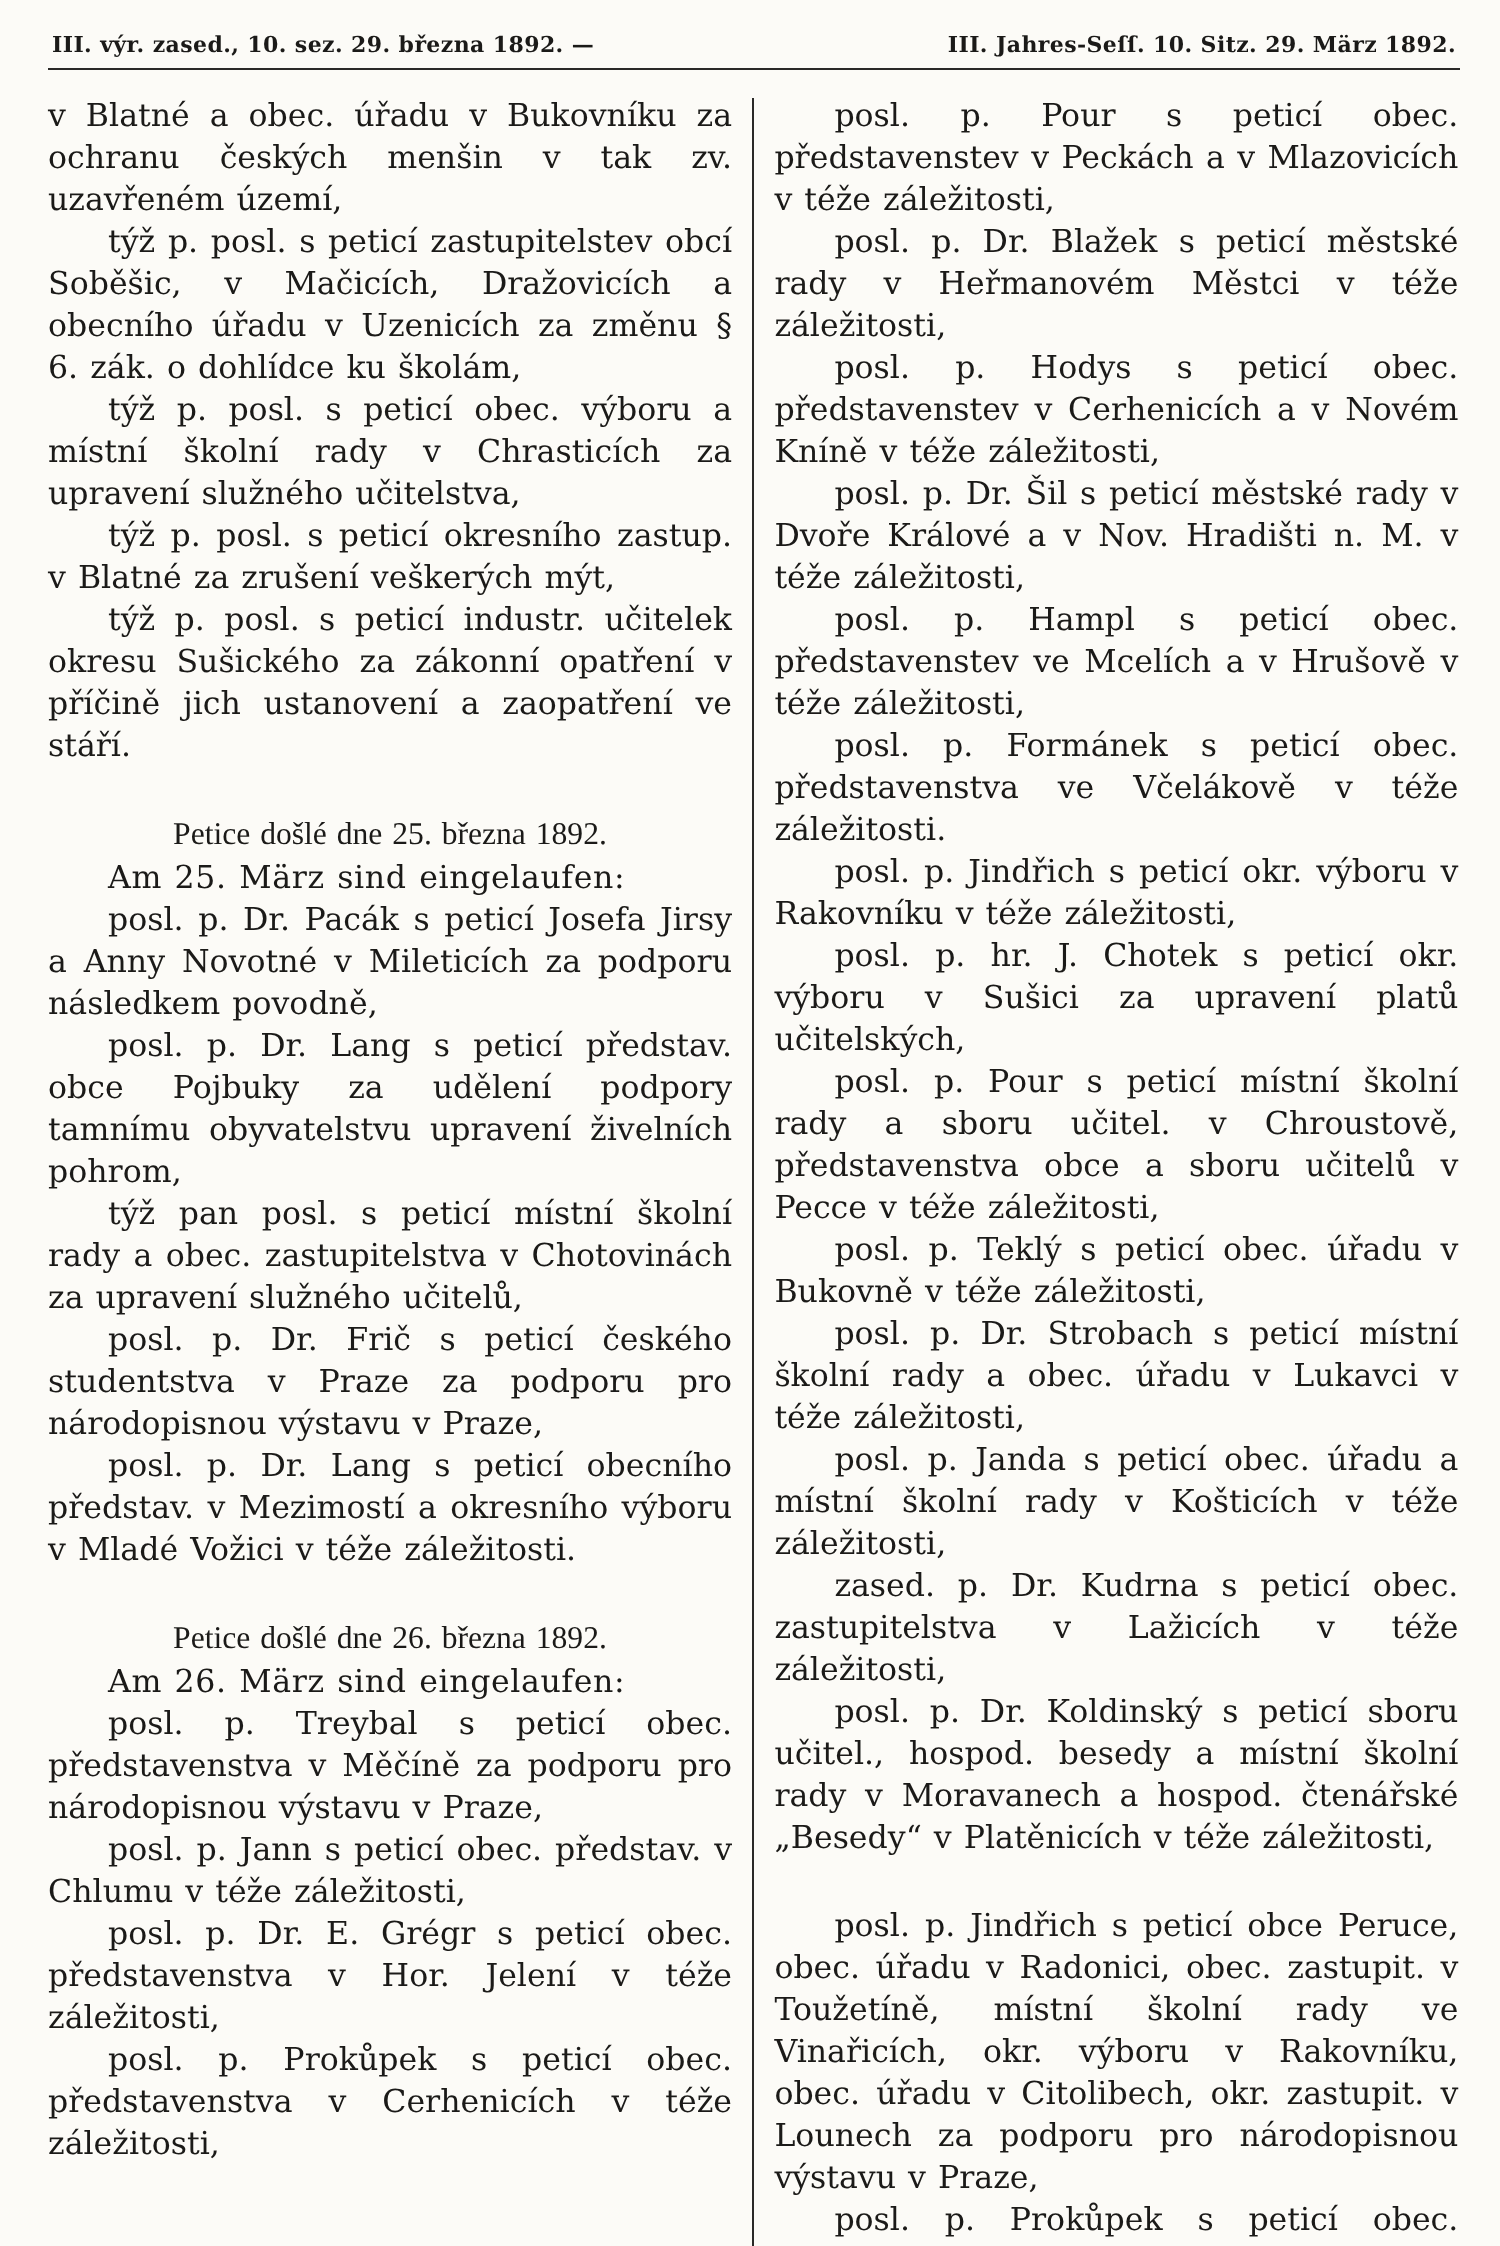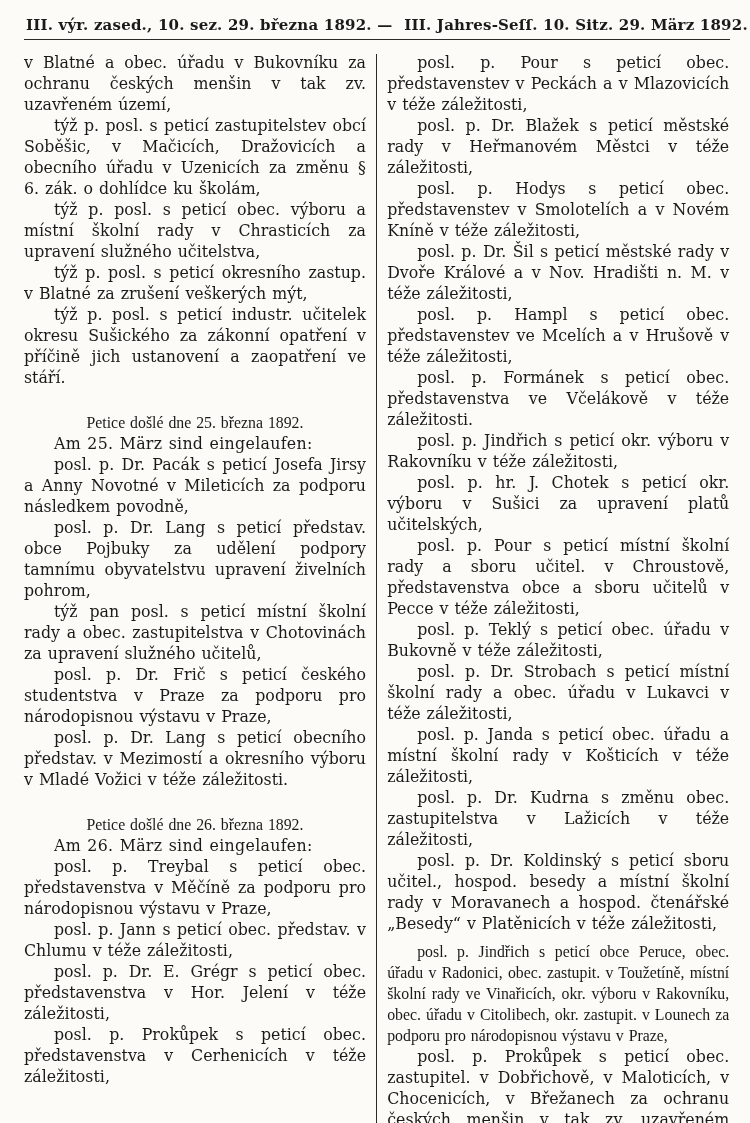--- a/index.html
+++ b/index.html
@@ -12,21 +12,21 @@
     color: #1b1a18;
     font-family: "DejaVu Serif", "Liberation Serif", serif;
     box-sizing: border-box;
     padding: 16px 20px 0 24px;
     overflow: hidden;
   }
   .header {
     display: flex;
     justify-content: space-between;
     align-items: baseline;
-    font-size: 15px;
+    font-size: 11px;
     font-weight: bold;
     white-space: nowrap;
     letter-spacing: 0.2px;
     padding: 0 2px;
   }
   .header .h-right { margin-left: 12px; }
   .header-rule {
     height: 0;
     border-bottom: 1.6px solid #2a2927;
     margin-top: 5px;
@@ -54,21 +54,21 @@
   p.continuation { text-indent: 0; }
   p.heading {
     text-align: center;
     text-indent: 0;
     margin-top: 24px;
     font-family: Liberation Serif, serif;
   }
   p.fraktur {
     letter-spacing: 0.3px;
   }
-  p.spaced { margin-top: 7px; font-family: Liberation Serif, serif; }
+  p.spaced { margin-top: 23px; }
 </style>
 </head>
 <body>
 
 <div class="page">
 
   <header class="header">
     <span class="h-left">III. výr. zased., 10. sez. 29. března 1892. —</span>
     <span class="h-right">III. Jahres-Seſſ. 10. Sitz. 29. März 1892.</span>
 
@@ -94,30 +94,30 @@
         <p class="para fraktur">Am 26. März sind eingelaufen:</p>
         <p class="para normal">posl. p. Treybal s peticí obec. představenstva v Měčíně za podporu pro národopisnou výstavu v Praze,</p>
         <p class="para normal">posl. p. Jann s peticí obec. představ. v Chlumu v téže záležitosti,</p>
         <p class="para normal">posl. p. Dr. E. Grégr s peticí obec. představenstva v Hor. Jelení v téže záležitosti,</p>
         <p class="para normal">posl. p. Prokůpek s peticí obec. představenstva v Cerhenicích v téže záležitosti,</p>
       </div>
     <div class="col-divider"></div>
     <div class="col" id="col-right">
         <p class="para normal">posl. p. Pour s peticí obec. představenstev v Peckách a v Mlazovicích v téže záležitosti,</p>
         <p class="para normal">posl. p. Dr. Blažek s peticí městské rady v Heřmanovém Městci v téže záležitosti,</p>
-        <p class="para normal">posl. p. Hodys s peticí obec. představenstev v Smolotelích a v Novém Kníně v téže záležitosti,</p>
+        <p class="para normal">posl. p. Hodys s peticí obec. představenstev v Cerhenicích a v Novém Kníně v téže záležitosti,</p>
         <p class="para normal">posl. p. Dr. Šil s peticí městské rady v Dvoře Králové a v Nov. Hradišti n. M. v téže záležitosti,</p>
         <p class="para normal">posl. p. Hampl s peticí obec. představenstev ve Mcelích a v Hrušově v téže záležitosti,</p>
         <p class="para normal">posl. p. Formánek s peticí obec. představenstva ve Včelákově v téže záležitosti.</p>
         <p class="para normal">posl. p. Jindřich s peticí okr. výboru v Rakovníku v téže záležitosti,</p>
         <p class="para normal">posl. p. hr. J. Chotek s peticí okr. výboru v Sušici za upravení platů učitelských,</p>
         <p class="para normal">posl. p. Pour s peticí místní školní rady a sboru učitel. v Chroustově, představenstva obce a sboru učitelů v Pecce v téže záležitosti,</p>
         <p class="para normal">posl. p. Teklý s peticí obec. úřadu v Bukovně v téže záležitosti,</p>
         <p class="para normal">posl. p. Dr. Strobach s peticí místní školní rady a obec. úřadu v Lukavci v téže záležitosti,</p>
         <p class="para normal">posl. p. Janda s peticí obec. úřadu a místní školní rady v Košticích v téže záležitosti,</p>
-        <p class="para normal">posl. p. Dr. Kudrna s změnu obec. zastupitelstva v Lažicích v téže záležitosti,</p>
+        <p class="para normal">zased. p. Dr. Kudrna s peticí obec. zastupitelstva v Lažicích v téže záležitosti,</p>
         <p class="para normal">posl. p. Dr. Koldinský s peticí sboru učitel., hospod. besedy a místní školní rady v Moravanech a hospod. čtenářské „Besedy“ v Platěnicích v téže záležitosti,</p>
         <p class="para spaced">posl. p. Jindřich s peticí obce Peruce, obec. úřadu v Radonici, obec. zastupit. v Toužetíně, místní školní rady ve Vinařicích, okr. výboru v Rakovníku, obec. úřadu v Citolibech, okr. zastupit. v Lounech za podporu pro národopisnou výstavu v Praze,</p>
         <p class="para normal">posl. p. Prokůpek s peticí obec. zastupitel. v Dobřichově, v Maloticích, v Chocenicích, v Břežanech za ochranu českých menšin v tak zv. uzavřeném území,</p>
       </div>
   </main>
 
 </div>
 
 </body></html>

